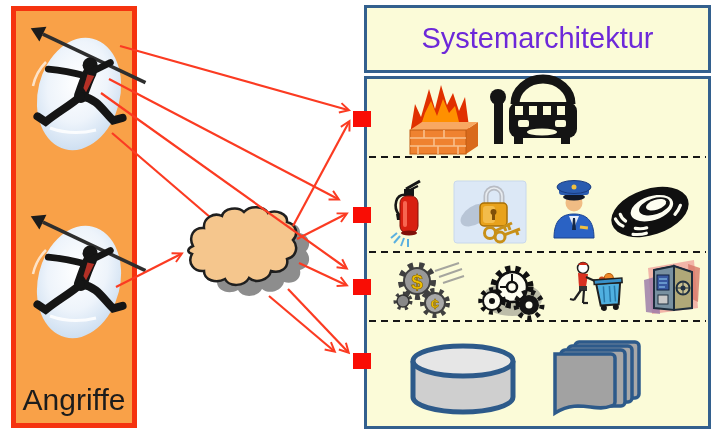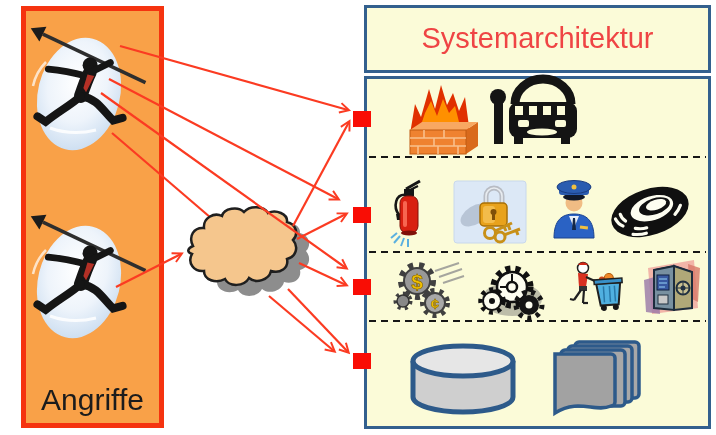--- a/index.html
+++ b/index.html
@@ -1,27 +1,27 @@
 <!DOCTYPE html>
 <html><head>
 <meta charset="utf-8">
 <style>
   html,body{margin:0;padding:0;background:#fff;}
   #stage{position:relative;width:716px;height:435px;background:#ffffff;overflow:hidden;
          font-family:"Liberation Sans",sans-serif;}
   
-  #attack-panel{position:absolute;left:21px;top:6px;width:143px;height:422px;
+  #attack-panel{position:absolute;left:11px;top:6px;width:126px;height:422px;
     background:#f9a148;border:5px solid #f5330f;box-sizing:border-box;}
   #attack-label{position:absolute;left:0;right:0;bottom:6px;text-align:center;
     font-size:30px;color:#1c1c1c;}
   
   #arch-header{position:absolute;left:364px;top:5px;width:347px;height:68px;
     background:#fbfbd8;border:3px solid #33608e;box-sizing:border-box;}
   #arch-title{position:absolute;left:0;right:0;top:0;bottom:0;text-align:center;
-    line-height:60px;font-size:29px;color:#ef4444;}
+    line-height:60px;font-size:29px;color:#6d28d9;}
   #arch-main{position:absolute;left:364px;top:76px;width:347px;height:353px;
     background:#fbfbd8;border:3px solid #33608e;box-sizing:border-box;}
   .dash-sep{position:absolute;left:2px;right:2px;height:2px;
     background:repeating-linear-gradient(90deg,#161616 0px,#161616 7px,rgba(0,0,0,0) 7px,rgba(0,0,0,0) 12px);}
   #overlay{position:absolute;left:0;top:0;width:716px;height:435px;}
 </style>
 </head>
 <body>
 
 <div id="stage">

